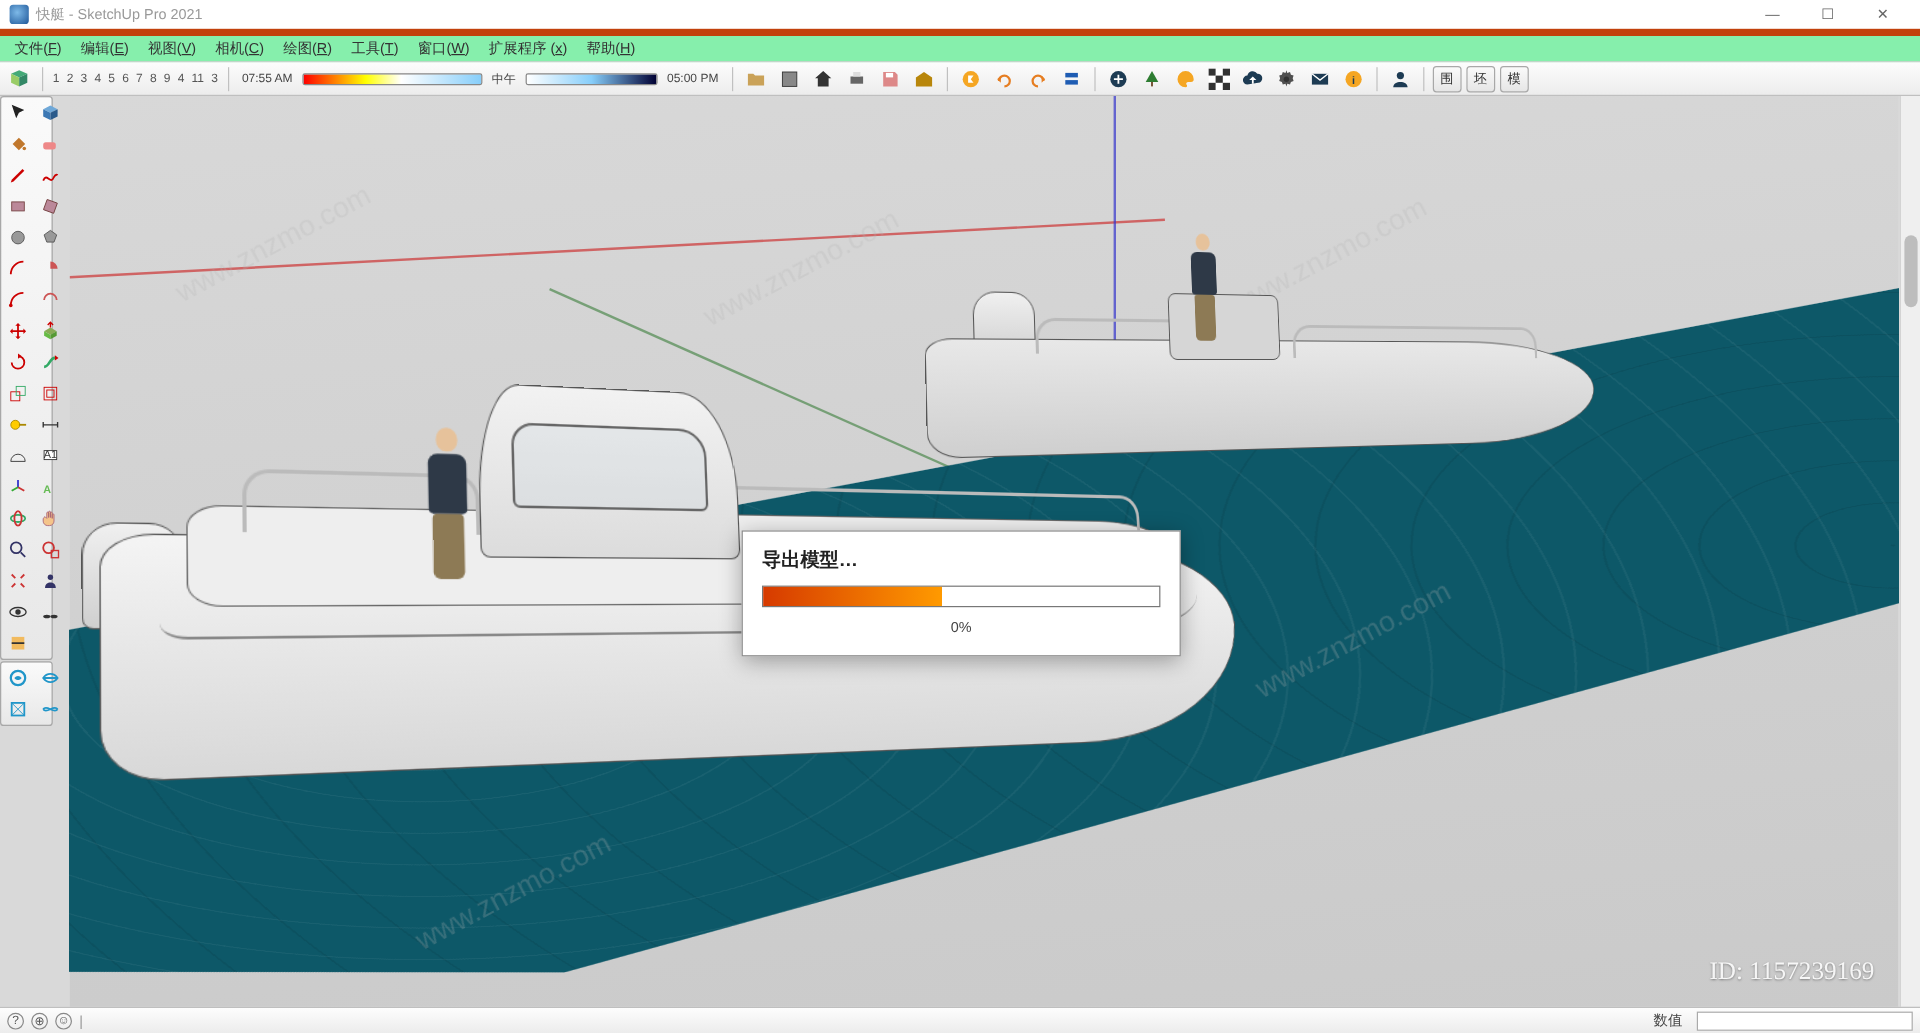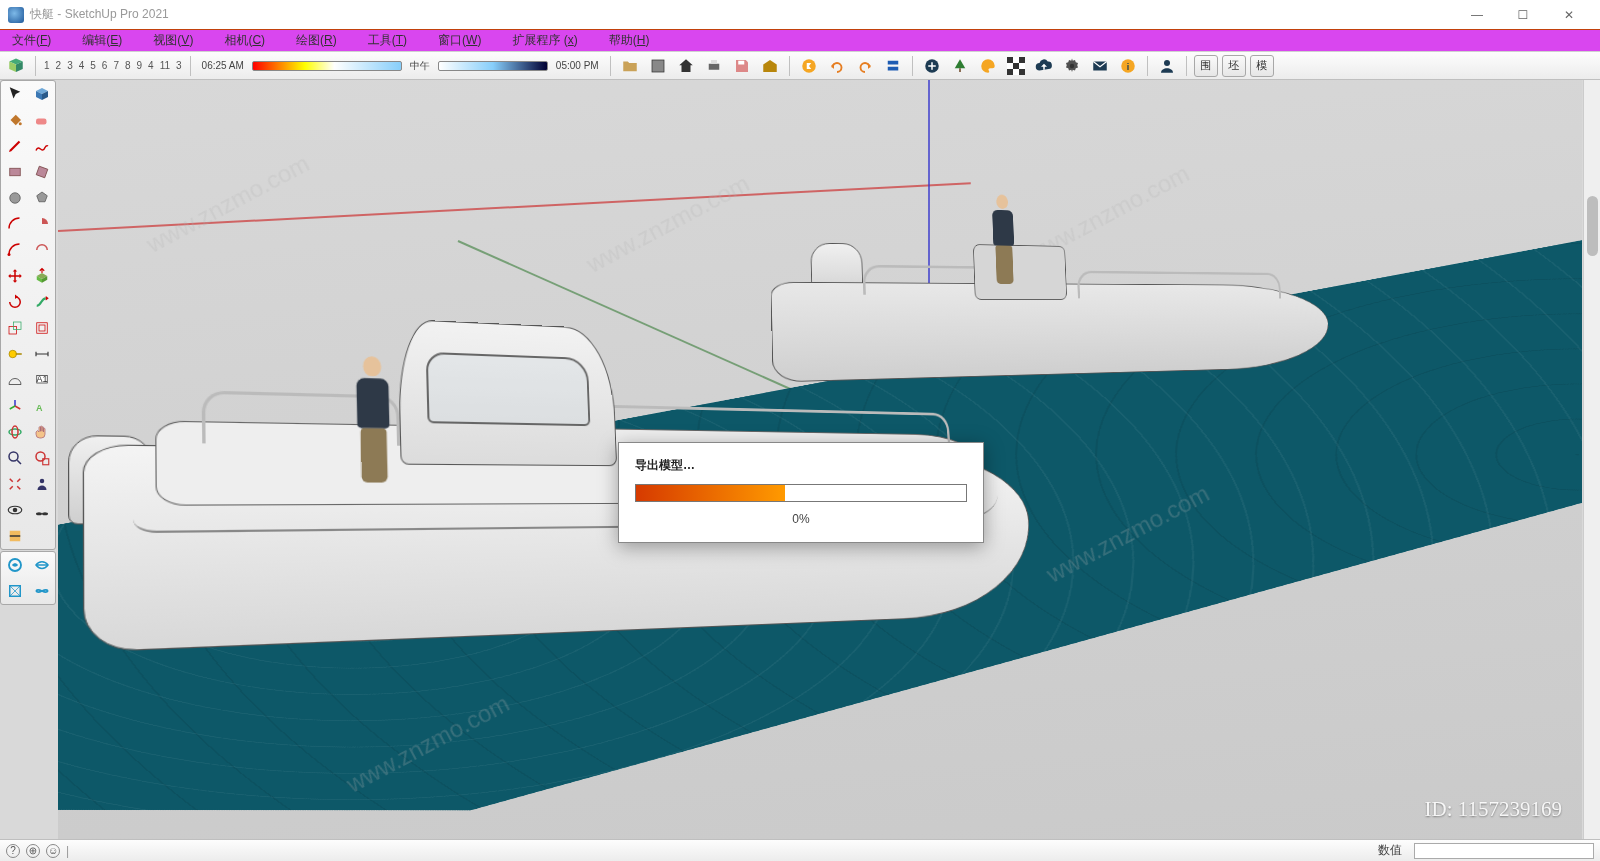--- a/index.html
+++ b/index.html
@@ -1,41 +1,41 @@
 <!DOCTYPE html>
 <html><head>
 <meta charset="utf-8">
 <style>
 * { margin: 0; padding: 0; box-sizing: border-box; font-family: "Microsoft YaHei", "Segoe UI", Arial, sans-serif; font-size: 12px; }
 html, body { width: 1600px; height: 861px; overflow: hidden; background: #f0f0f0; }
 
 
-.titlebar { height: 30px; background: #fff; display: flex; align-items: center; padding: 0 8px; border-bottom: 1px solid #c2410c; }
+.titlebar { height: 30px; background: #fff; display: flex; align-items: center; padding: 0 8px; border-bottom: 6px solid #c2410c; }
 .titlebar .app-icon { width: 16px; height: 16px; background: radial-gradient(circle at 40% 40%, #7db9e8, #1e5799); border-radius: 3px; margin-right: 6px; }
 .titlebar .title { color: #999; font-size: 12px; }
 .titlebar .spacer { flex: 1; }
 .titlebar .winbtn { width: 46px; height: 30px; display: flex; align-items: center; justify-content: center; color: #666; cursor: pointer; }
 
 
-.menubar { height: 22px; background: #d946ef; display: flex; align-items: flex-end; padding: 0 4px; border-bottom: 1px solid #d0d0d0; gap: 15px; }
+.menubar { height: 22px; background: #86efac; display: flex; align-items: flex-end; padding: 0 4px; border-bottom: 1px solid #d0d0d0; }
 .menubar .menu-item { padding: 2px 8px; color: #333; cursor: pointer; }
 .menubar .menu-item .hk { text-decoration: underline; }
 
 
 .toolbar { height: 28px; background: linear-gradient(#fdfdfd, #ececec); border-bottom: 1px solid #bfbfbf; display: flex; align-items: center; padding: 0 4px; gap: 4px; }
 .tb-sep { width: 1px; height: 20px; background: #c0c0c0; margin: 0 3px; }
 .tb-btn { width: 24px; height: 24px; display: flex; align-items: center; justify-content: center; border-radius: 3px; cursor: pointer; }
 .tb-btn svg { width: 18px; height: 18px; }
 .grad-bar { width: 150px; height: 10px; background: linear-gradient(90deg, #ff0000, #ffff00 35%, #ffffff 55%, #87cefa 100%); border: 1px solid #888; border-radius: 2px; }
 .time-label { font-size: 10px; color: #444; padding: 0 4px; }
 .day-num { font-size: 10px; color: #555; padding: 0 1px; }
 
 
 .workspace { position: absolute; top: 80px; left: 0; right: 0; bottom: 22px; background: #d9d9d9; }
-.left-tools { position: absolute; top: 0; left: 0; width: 56px; bottom: 0; display: flex; flex-direction: column; }
+.left-tools { position: absolute; top: 0; left: 0; width: 44px; bottom: 0; display: flex; flex-direction: column; }
 .palette { background: linear-gradient(#fafafa,#e8e8e8); border: 1px solid #a8a8a8; border-radius: 3px; margin-bottom: 1px; display: grid; grid-template-columns: 1fr 1fr; }
 .pal-btn { width: 27px; height: 26px; display: flex; align-items: center; justify-content: center; cursor: pointer; }
 .pal-btn svg, .pal-btn .glyph { width: 18px; height: 18px; }
 
 
 .viewport { position: absolute; top: 0; left: 58px; right: 18px; bottom: 0; background: #dadada; overflow: hidden; }
 .viewport-inner { width: 100%; height: 100%; position: relative; }
 .ground { position: absolute; inset: 0; background: linear-gradient(175deg, #d8d8d8 0%, #d0d0d0 55%, #cacaca 100%); }
 .water { position: absolute; width: 200%; height: 120%; left: -50%; top: -5%;
   background: #0d5868;
@@ -69,21 +69,21 @@
 .boat2 { left: 640px; top: 120px; width: 760px; height: 200px; transform: perspective(1400px) rotateY(28deg) rotateX(5deg) scale(.82);}
 .hull2 { position:absolute; left:0; top:80px; width:100%; height:110px; background:linear-gradient(#e8e8e8,#cfcfcf); border:1px solid #555; border-radius: 40px 260px 260px 50px / 24px 80px 90px 36px;}
 .console{position:absolute; left:32%; top:34px; width:16%; height:66px; background:#d6d6d6; border:1px solid #555; border-radius:8px;}
 .motor2{position:absolute; left:6%; top:36px; width:60px; height:64px; background:linear-gradient(#f0f0f0,#cfcfcf);border:1px solid #555;border-radius:22px 22px 6px 6px;}
 .rail.r3{ left:14%; top:60px; width:30%; height:34px;}
 .rail.r4{ left:50%; top:64px; width:40%; height:34px;}
 .p2{ left:260px; top:-36px; transform:scale(.85);}
 
 
 .dialog { position: absolute; left: 560px; top: 362px; width: 366px; background: #fff; border: 1px solid #888; box-shadow: 0 4px 18px rgba(0,0,0,.35); padding: 14px 16px 16px; }
-.dialog .dlg-title { font-weight: bold; color: #222; font-size: 12px; margin-bottom: 10px; }
+.dialog .dlg-title { font-weight: bold; color: #222; font-size: 16px; margin-bottom: 10px; }
 .pbar { width: 100%; height: 18px; border: 1px solid #777; background: #fff; position: relative; }
 .pbar .fill { position: absolute; left: 0; top: 0; bottom: 0; width: 45%; background: linear-gradient(90deg, #d63a00, #ff9a00); }
 .pct { text-align: center; color: #444; margin-top: 10px; font-size: 12px; }
 
 
 .scroll-r { position:absolute; top:0; right:0; width:17px; bottom:0; background:#efefef; border-left:1px solid #ccc;}
 .scroll-r .thumb{ position:absolute; top:116px; width:11px; left:3px; height:60px; background:#bdbdbd; border-radius:6px;}
 
 
 .statusbar { position: absolute; left: 0; right: 0; bottom: 0; height: 22px; background: linear-gradient(#fdfdfd,#ececec); border-top: 1px solid #bfbfbf; display: flex; align-items: center; padding: 0 6px; font-size: 11px; color: #444; gap: 6px; }
@@ -143,21 +143,21 @@
   <span class="day-num">4</span>
   <span class="day-num">5</span>
   <span class="day-num">6</span>
   <span class="day-num">7</span>
   <span class="day-num">8</span>
   <span class="day-num">9</span>
   <span class="day-num">4</span>
   <span class="day-num">11</span>
   <span class="day-num">3</span>
   <div class="tb-sep"></div>
-  <span class="time-label">06:25 AM</span>
+  <span class="time-label">07:55 AM</span>
   <div class="grad-bar"></div>
   <span class="time-label">中午</span>
   <div class="grad-bar" style="width:110px;background:linear-gradient(90deg,#fff,#87cefa,#003);"></div>
   <span class="time-label">05:00 PM</span>
   <div class="tb-sep"></div>
 
   <div class="tb-btn">
       <svg viewBox="0 0 24 24">
         <path fill="#caa258" d="M3 6h6l2 2h10v11H3z"></path>
       </svg>

